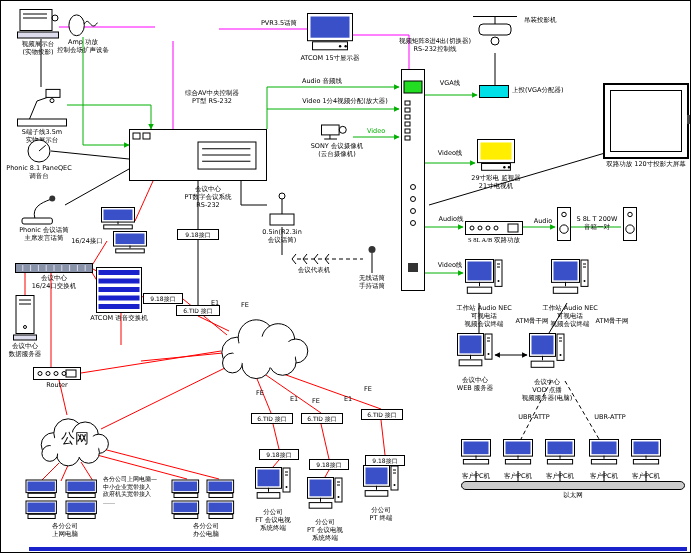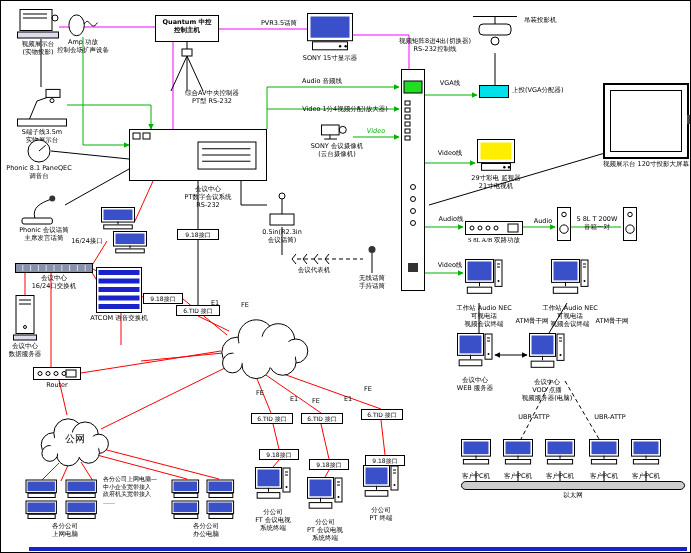--- a/index.html
+++ b/index.html
@@ -14,21 +14,21 @@
   .lbl{
     font-size:6.5px;line-height:1.25;color:#000;
     white-space:pre-line;text-align:center;pointer-events:none;
   }
   .lp-below{position:absolute;top:calc(100% + 1px);left:50%;transform:translateX(-50%);
     width:max-content;max-width:120px}
   .lp-inside{position:absolute;inset:0;display:flex;align-items:center;justify-content:center;font-size:6px}
   .lp-inside-top{position:absolute;top:3px;left:2px;right:2px;font-size:6.5px}
   .lp-right{position:absolute;left:calc(100% + 3px);top:1px;width:max-content;max-width:95px;text-align:left}
   .lp-fill{position:absolute;inset:0;display:block}
-  .t-cloud .lp-inside{font-size:10px}
+  .t-cloud .lp-inside{font-size:14px}
   .t-controlbox .lp-inside-top{font-weight:bold}
 </style>
 </head>
 <body>
 
 <div id="diagram">
   <svg id="edges" width="691" height="553">
       <defs>
         <marker id="ar-magenta" viewBox="0 0 10 10" refX="9" refY="5" markerWidth="5.5" markerHeight="5.5" orient="auto-start-reverse">
           <path d="M0,0L10,5L0,10z" fill="#ff00ff"></path>
@@ -118,44 +118,32 @@
 (实物投影)</div>
     </div>
     <div class="node t-amp" style="left: 66px; top: 10px; width: 32px; height: 26px;">
       <svg width="32" height="26" viewBox="0 0 32 26">
         <ellipse cx="9.6" cy="14.3" rx="7.68" ry="10.4" stroke="#000" stroke-width="1" fill="#fff"></ellipse>
         <path d="M 17.28 13 C 22.4 3.9 23.68 22.099999999999998 30.4 11.700000000000001" stroke="#000" stroke-width="1" fill="none"></path>
       </svg>
       <div class="lbl lp-below">Amp 功放
 控制会场扩声设备</div>
     </div>
-    <div class="node t-controlbox" style="left: 154px; top: 14px; width: 64px; height: 76px;">
-      <svg width="64" height="76" viewBox="0 0 64 76">
-        <rect x="0.5" y="0.5" width="63" height="26" stroke="#000" stroke-width="1" fill="#fff"></rect>
-        <line x1="32" y1="27" x2="32" y2="34" stroke="#000" stroke-width="1" fill="none"></line>
-        <rect x="27" y="34" width="10" height="7" stroke="#000" stroke-width="1" fill="#fff"></rect>
-        <line x1="32" y1="41" x2="16" y2="76" stroke="#000" stroke-width="1" fill="none"></line>
-        <line x1="32" y1="41" x2="48" y2="76" stroke="#000" stroke-width="1" fill="none"></line>
-        <line x1="32" y1="41" x2="32" y2="76" stroke="#000" stroke-width="1" fill="none"></line>
-      </svg>
-      <div class="lbl lp-inside-top">Quantum 中控
-控制主机</div>
-    </div>
     <div class="node t-label" style="left: 248px; top: 18px; width: 60px; height: 10px;">
       <div class="lbl lp-fill">PVR3.5话筒</div>
     </div>
     <div class="node t-crt" style="left: 306px; top: 12px; width: 46px; height: 40px;">
       <svg width="46" height="40" viewBox="0 0 46 40">
         <rect x="0.5" y="0.5" width="45" height="27.200000000000003" stroke="#000" stroke-width="1" fill="#fff"></rect>
         <rect x="3.5" y="3.5" width="39" height="21.200000000000003" fill="#3a50c8"></rect>
         <rect x="5.52" y="28.799999999999997" width="34.96" height="8" stroke="#000" stroke-width="1" fill="#fff"></rect>
         <circle cx="33.12" cy="33.199999999999996" r="1.2" fill="#000"></circle>
         <circle cx="38.64" cy="33.199999999999996" r="1.2" fill="#000"></circle>
       </svg>
-      <div class="lbl lp-below">SONY 15寸显示器</div>
+      <div class="lbl lp-below">ATCOM 15寸显示器</div>
     </div>
     <div class="node t-label" style="left: 384px; top: 36px; width: 100px; height: 20px;">
       <div class="lbl lp-fill">视频矩阵8进4出(切换器)
 RS-232控制线</div>
     </div>
     <div class="node t-projector" style="left: 468px; top: 14px; width: 52px; height: 38px;">
       <svg width="52" height="38" viewBox="0 0 52 38">
         <line x1="4" y1="1.5" x2="48" y2="1.5" stroke="#000" stroke-width="1" fill="none"></line>
         <line x1="26" y1="1.5" x2="26" y2="9" stroke="#000" stroke-width="1" fill="none"></line>
         <rect x="10" y="9" width="32" height="11" rx="4" stroke="#000" stroke-width="1" fill="#fff"></rect>
@@ -168,21 +156,21 @@
         <rect x="0.5" y="0.5" width="29" height="12" fill="#00e0e8" stroke="#000"></rect>
       </svg>
       <div class="lbl lp-right">上投(VGA分配器)</div>
     </div>
     <div class="node t-screen" style="left: 602px; top: 82px; width: 86px; height: 76px;">
       <svg width="86" height="76" viewBox="0 0 86 76">
         <rect x="1" y="1" width="84" height="74" fill="#fff" stroke="#000" stroke-width="2"></rect>
         <rect x="7.5" y="7.5" width="71" height="61" stroke="#000" stroke-width="1" fill="none"></rect>
         <rect x="84" y="31.919999999999998" width="4" height="9" fill="#444"></rect>
       </svg>
-      <div class="lbl lp-below">视频展示台 120寸投影大屏幕</div>
+      <div class="lbl lp-below">双路功放 120寸投影大屏幕</div>
     </div>
     <div class="node t-visualizer" style="left: 16px; top: 86px; width: 50px; height: 40px; text-decoration: underline;">
       <svg width="50" height="40" viewBox="0 0 50 40">
         <rect x="0.5" y="32" width="49" height="7" stroke="#000" stroke-width="1" fill="#fff"></rect>
         <path d="M 12.5 32 L 20 14 L 35 8.8" stroke="#000" stroke-width="1" fill="none"></path>
         <rect x="28.999999999999996" y="2.4" width="14.000000000000002" height="8" stroke="#000" stroke-width="1" fill="#fff"></rect>
         <circle cx="35" cy="13.600000000000001" r="2" stroke="#000" stroke-width="1" fill="none"></circle>
       </svg>
       <div class="lbl lp-below">S端子线3.5m
 实物展示台</div>
@@ -215,35 +203,35 @@
         <rect x="14" y="4" width="7" height="6" stroke="#000" stroke-width="1" fill="none"></rect>
       </svg>
     </div>
     <div class="node t-label" style="left: 166px; top: 88px; width: 90px; height: 20px;">
       <div class="lbl lp-fill">综合AV中央控制器
 PT型 RS-232</div>
     </div>
     <div class="node t-label" style="left: 290px; top: 76px; width: 62px; height: 9px;">
       <div class="lbl lp-fill">Audio 音频线</div>
     </div>
-    <div class="node t-label" style="left: 292px; top: 104px; width: 104px; height: 9px;">
+    <div class="node t-label" style="left: 292px; top: 96px; width: 104px; height: 9px;">
       <div class="lbl lp-fill">Video 1分4视频分配(放大器)</div>
     </div>
     <div class="node t-camera" style="left: 320px; top: 118px; width: 32px; height: 22px;">
       <svg width="32" height="22" viewBox="0 0 32 22">
         <rect x="0.5" y="6" width="17.6" height="9.9" stroke="#000" stroke-width="1" fill="#fff"></rect>
         <circle cx="21.76" cy="10.84" r="3.5" stroke="#000" stroke-width="1" fill="none"></circle>
         <line x1="8.96" y1="15.9" x2="8.96" y2="20" stroke="#000" stroke-width="1" fill="none"></line>
         <line x1="3.2" y1="20" x2="16" y2="20" stroke="#000" stroke-width="1" fill="none"></line>
       </svg>
       <div class="lbl lp-below">SONY 会议摄像机
 (云台摄像机)</div>
     </div>
     <div class="node t-label" style="left: 360px; top: 126px; width: 30px; height: 9px;">
-      <div class="lbl lp-fill" style="color: rgb(0, 176, 0); font-style: italic;">Video</div>
+      <div class="lbl lp-fill" style="color: rgb(0, 176, 0);">Video</div>
     </div>
     <div class="node t-rack" style="left: 400px; top: 68px; width: 24px; height: 222px;">
       <svg width="24" height="222" viewBox="0 0 24 222">
         <rect x="0.5" y="0.5" width="23" height="221" stroke="#000" stroke-width="1" fill="#fff"></rect>
         <rect x="3" y="12" width="18" height="12" fill="#22dd22" stroke="#000"></rect>
         <rect x="4" y="32" width="5" height="4" stroke="#000" stroke-width="1" fill="none"></rect>
         <rect x="4" y="39" width="5" height="4" stroke="#000" stroke-width="1" fill="none"></rect>
         <rect x="4" y="46" width="5" height="4" stroke="#000" stroke-width="1" fill="none"></rect>
         <rect x="4" y="53" width="5" height="4" stroke="#000" stroke-width="1" fill="none"></rect>
         <rect x="4" y="60" width="5" height="4" stroke="#000" stroke-width="1" fill="none"></rect>

